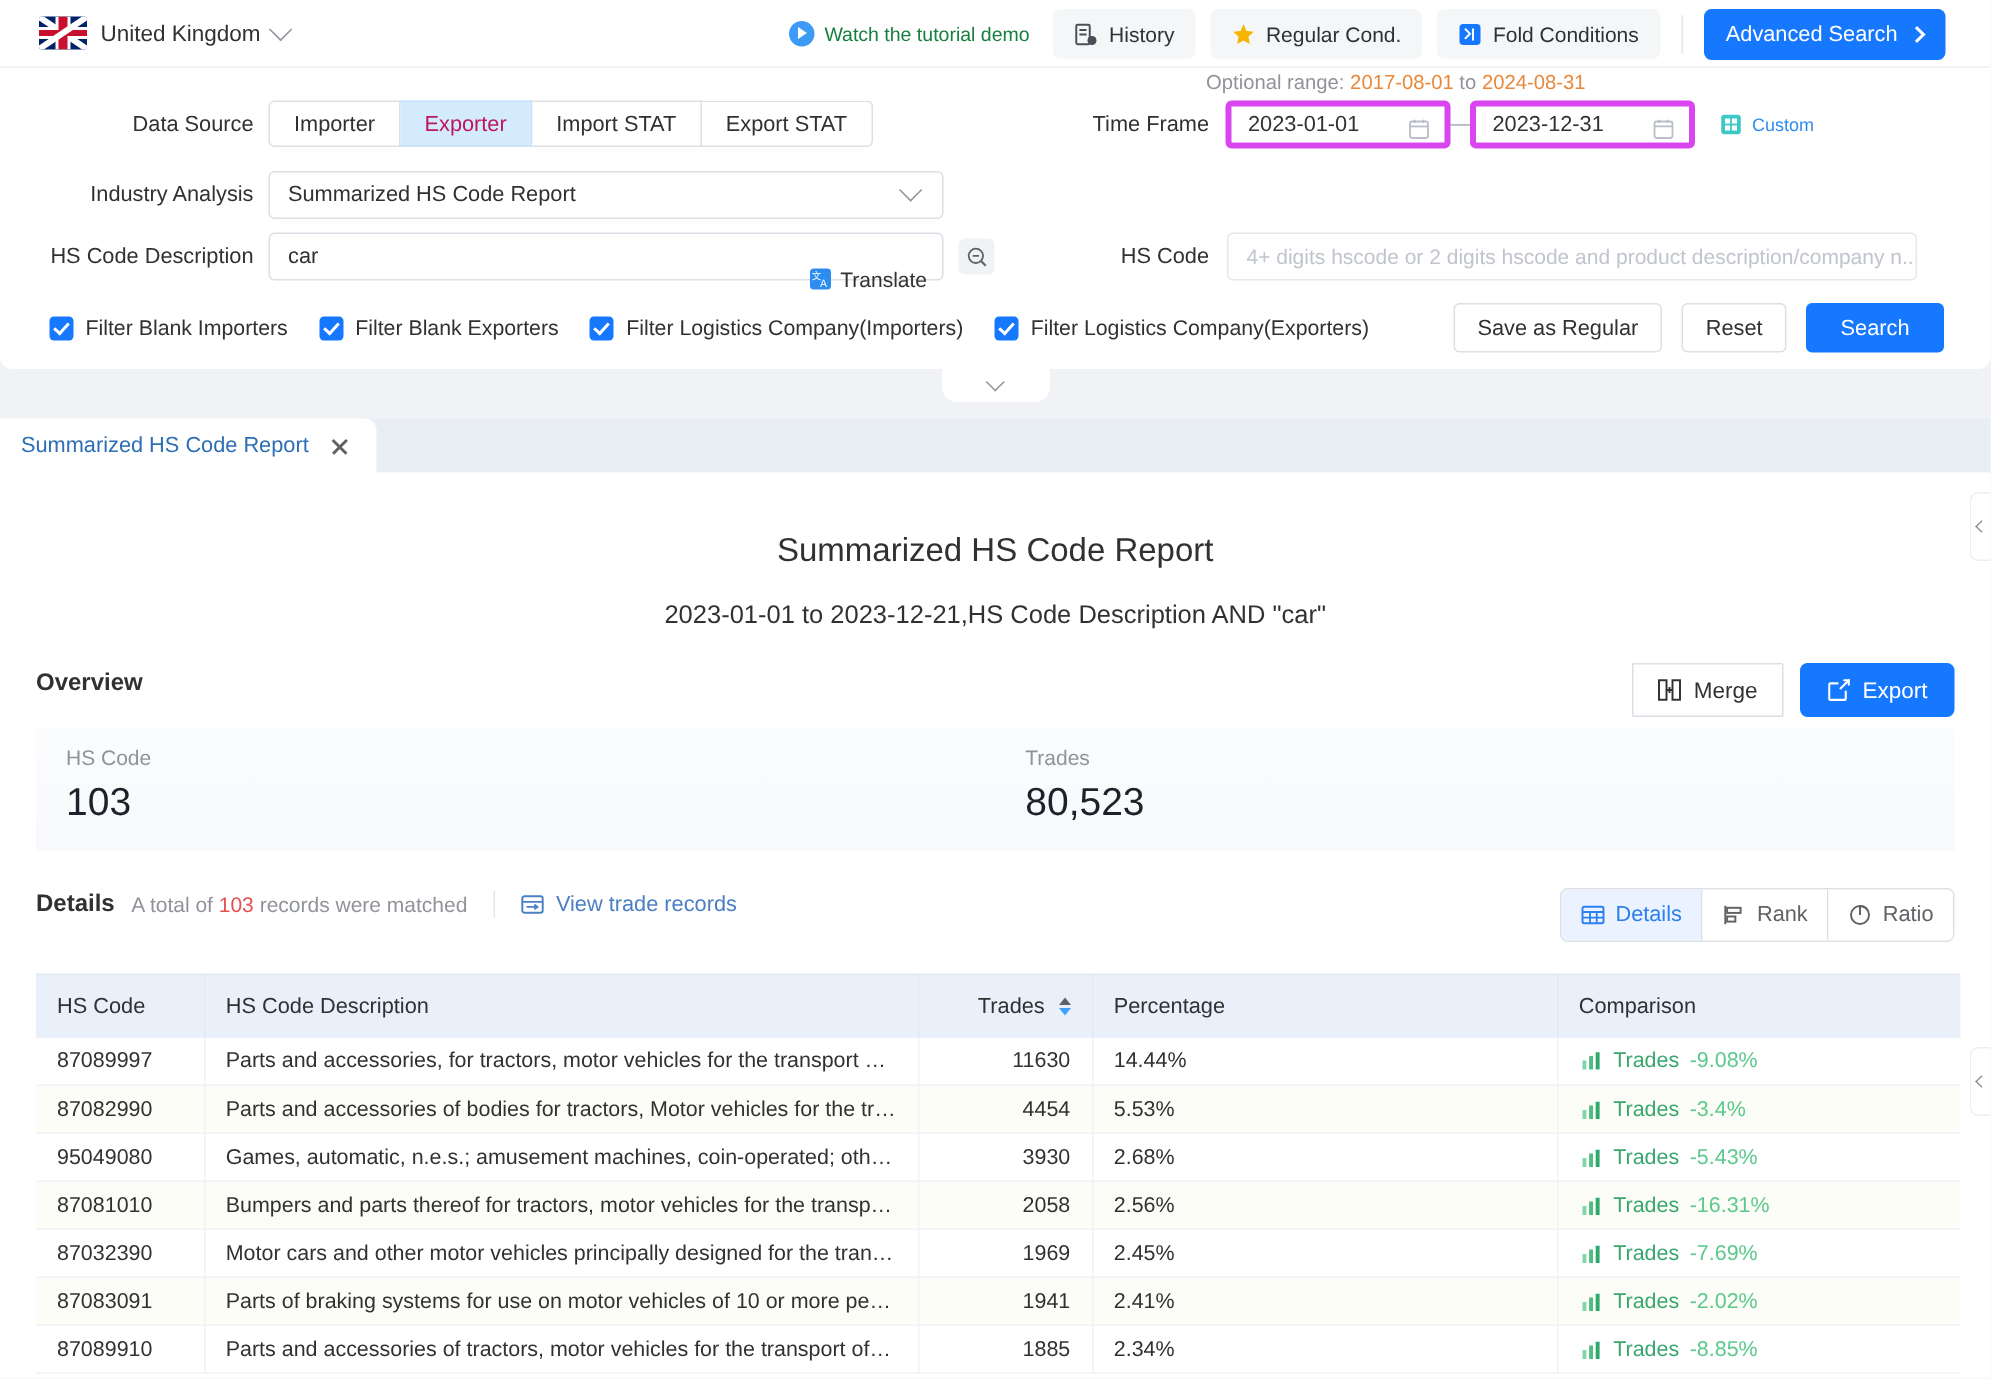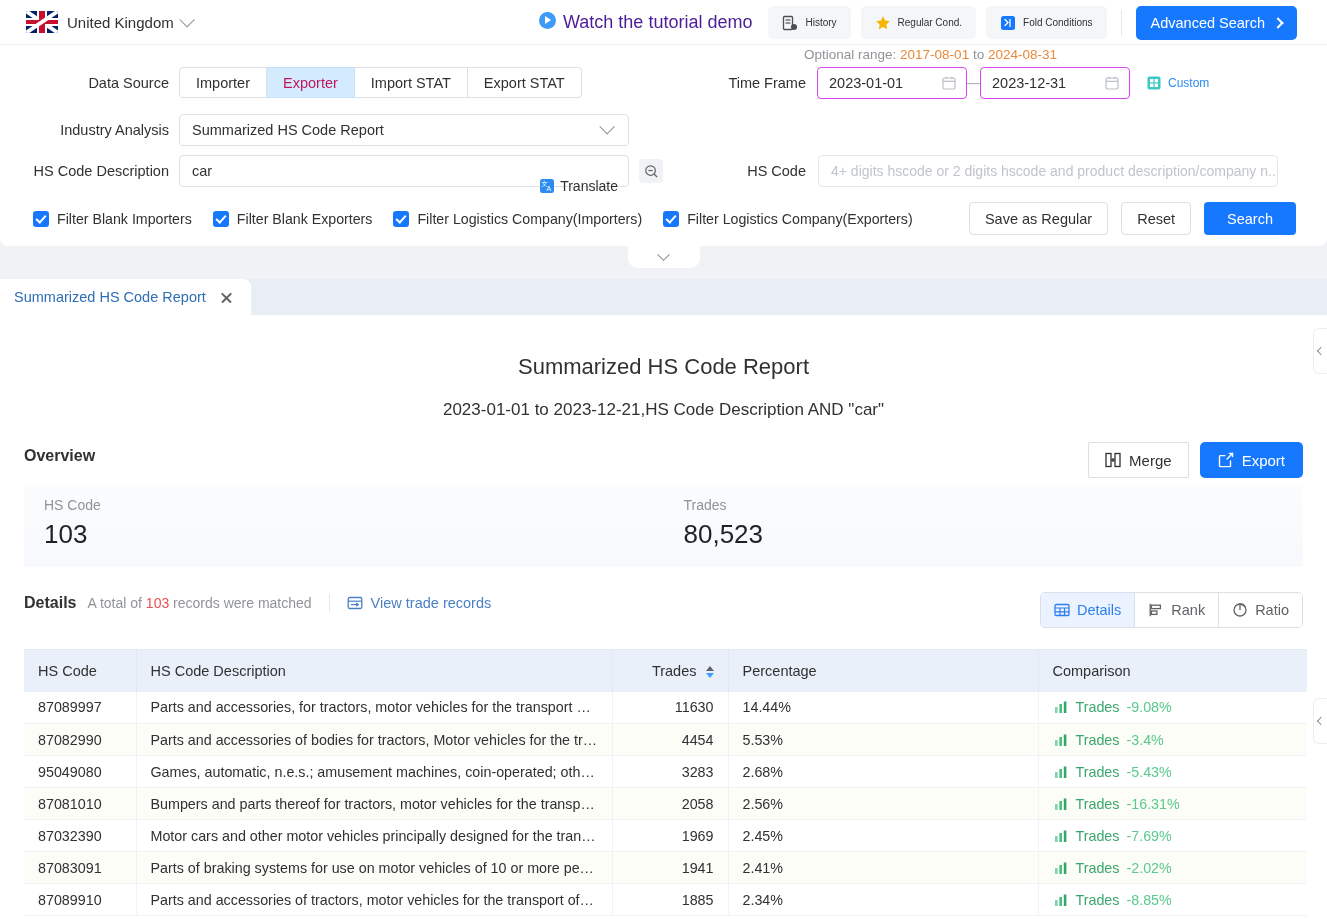--- a/index.html
+++ b/index.html
@@ -64,36 +64,36 @@
   .chev-down-sm {
     width: 11px; height: 11px; border-right: 1.6px solid #909399;
     border-bottom: 1.6px solid #909399; transform: rotate(45deg) translate(-3px,-1px);
   }
 
   .top-right {
     position: absolute; right: 30px; top: 0; height: 45px;
     display: flex; align-items: center; gap: 10px;
   }
   .tutorial-link {
-    display: flex; gap: 7px;
-    color: #4c1d95; font-size: 18px; cursor: pointer;
+    display: flex; align-items: center; gap: 7px;
+    color: #15803d; font-size: 13px; cursor: pointer;
     margin-right: 6px;
   }
   .play-circle {
     width: 17px; height: 17px; border-radius: 50%; background: #3e9bf5;
     position: relative; flex: none;
   }
   .play-circle:after {
     content:""; position:absolute; left: 6px; top: 4.4px;
     border-left: 6px solid #fff; border-top: 4px solid transparent;
     border-bottom: 4px solid transparent;
   }
   .pill-btn {
     height: 33px; padding: 0 14px; display: flex; align-items: center; gap: 7px;
-    background: #f4f6f8; border-radius: 5px; font-size: 10px; color: #303133;
+    background: #f4f6f8; border-radius: 5px; font-size: 14px; color: #303133;
     cursor: pointer; white-space: nowrap; border: none;
     font-family: "Liberation Sans", sans-serif;
   }
   .ico {
     width: 16px; height: 16px; flex: none; display: block;
   }
   .vsep { width: 1px; height: 26px; background: #e4e7ed; margin: 0 4px; }
   .adv-btn {
     height: 34px; padding: 0 15px; display: flex; align-items: center; gap: 6px;
     background: #1677ff; color: #fff; border-radius: 5px; font-size: 14.5px;
@@ -134,21 +134,21 @@
     position: absolute; right: 10px; top: 22px; display: flex; align-items: center;
     gap: 5px; font-size: 14px; color: #303133; cursor: pointer;
   }
   .sq-btn {
     width: 24px; height: 24px; border-radius: 4px; background: #f0f2f5;
     display: flex; align-items: center; justify-content: center; cursor: pointer;
     margin-left: 10px;
   }
 
   .date-input {
-    width: 150px; height: 32px; border: 1px solid #d946ef; border-radius: 4px;
+    width: 150px; height: 32px; border: 4px solid #d946ef; border-radius: 4px;
     background: #fff; display: flex; align-items: center; padding: 0 11px;
     font-size: 14.5px; color: #303133; position: relative; cursor: pointer;
   }
   .date-input .cal { position: absolute; right: 9px; top: 7px; }
   .dash { width: 13px; text-align: center; color: #b0b3b8; }
   .custom-link {
     display: flex; align-items: center; gap: 6px; color: #2d8cf0;
     font-size: 12px; cursor: pointer; margin-left: 16px;
   }
   .opt-range {
@@ -636,21 +636,21 @@
                   <rect x="10.8" y="2.5" width="2.6" height="11.5" fill="#2fa96b"></rect>
                 </svg>
                 <span class="cmp-txt">Trades</span>
                 <span class="cmp-val">-3.4%</span>
               </span>
             </td>
           </tr>
           <tr>
             <td>95049080</td>
             <td>Games, automatic, n.e.s.; amusement machines, coin-operated; other gam...</td>
-            <td class="num">3283</td>
+            <td class="num">3930</td>
             <td>2.68%</td>
             <td>
               <span class="cmp">
                 <svg class="ico" viewBox="0 0 16 16">
                   <rect x="2" y="8" width="2.6" height="6" fill="#7fd6a6"></rect>
                   <rect x="6.4" y="5" width="2.6" height="9" fill="#4dbd83"></rect>
                   <rect x="10.8" y="2.5" width="2.6" height="11.5" fill="#2fa96b"></rect>
                 </svg>
                 <span class="cmp-txt">Trades</span>
                 <span class="cmp-val">-5.43%</span>

